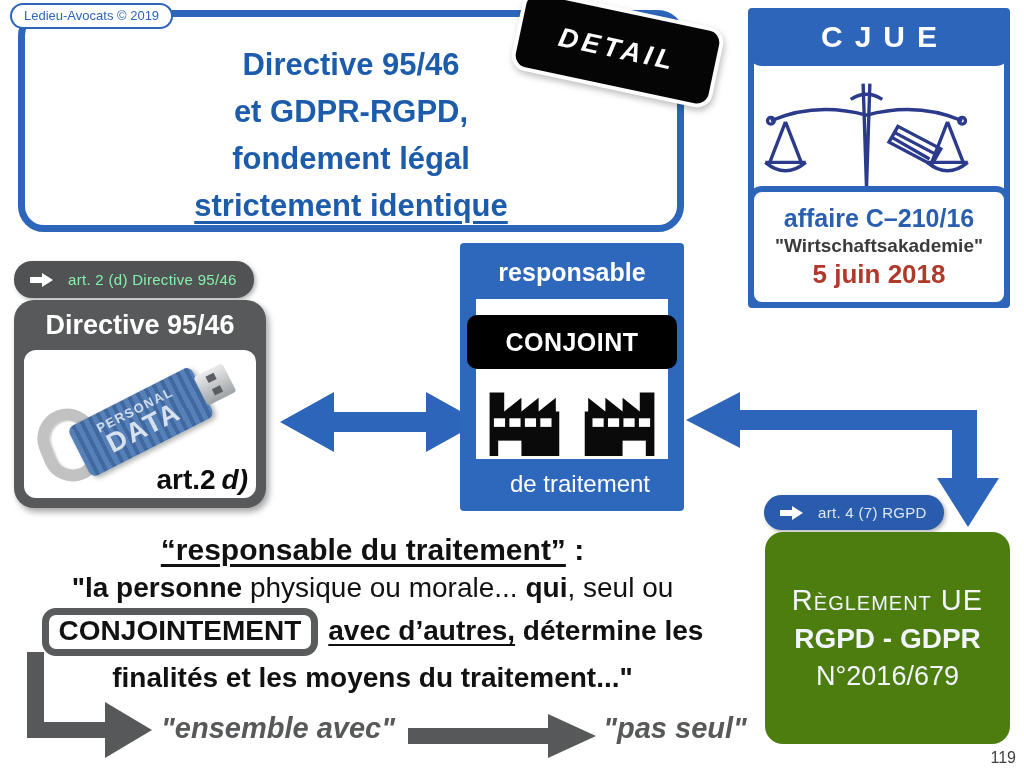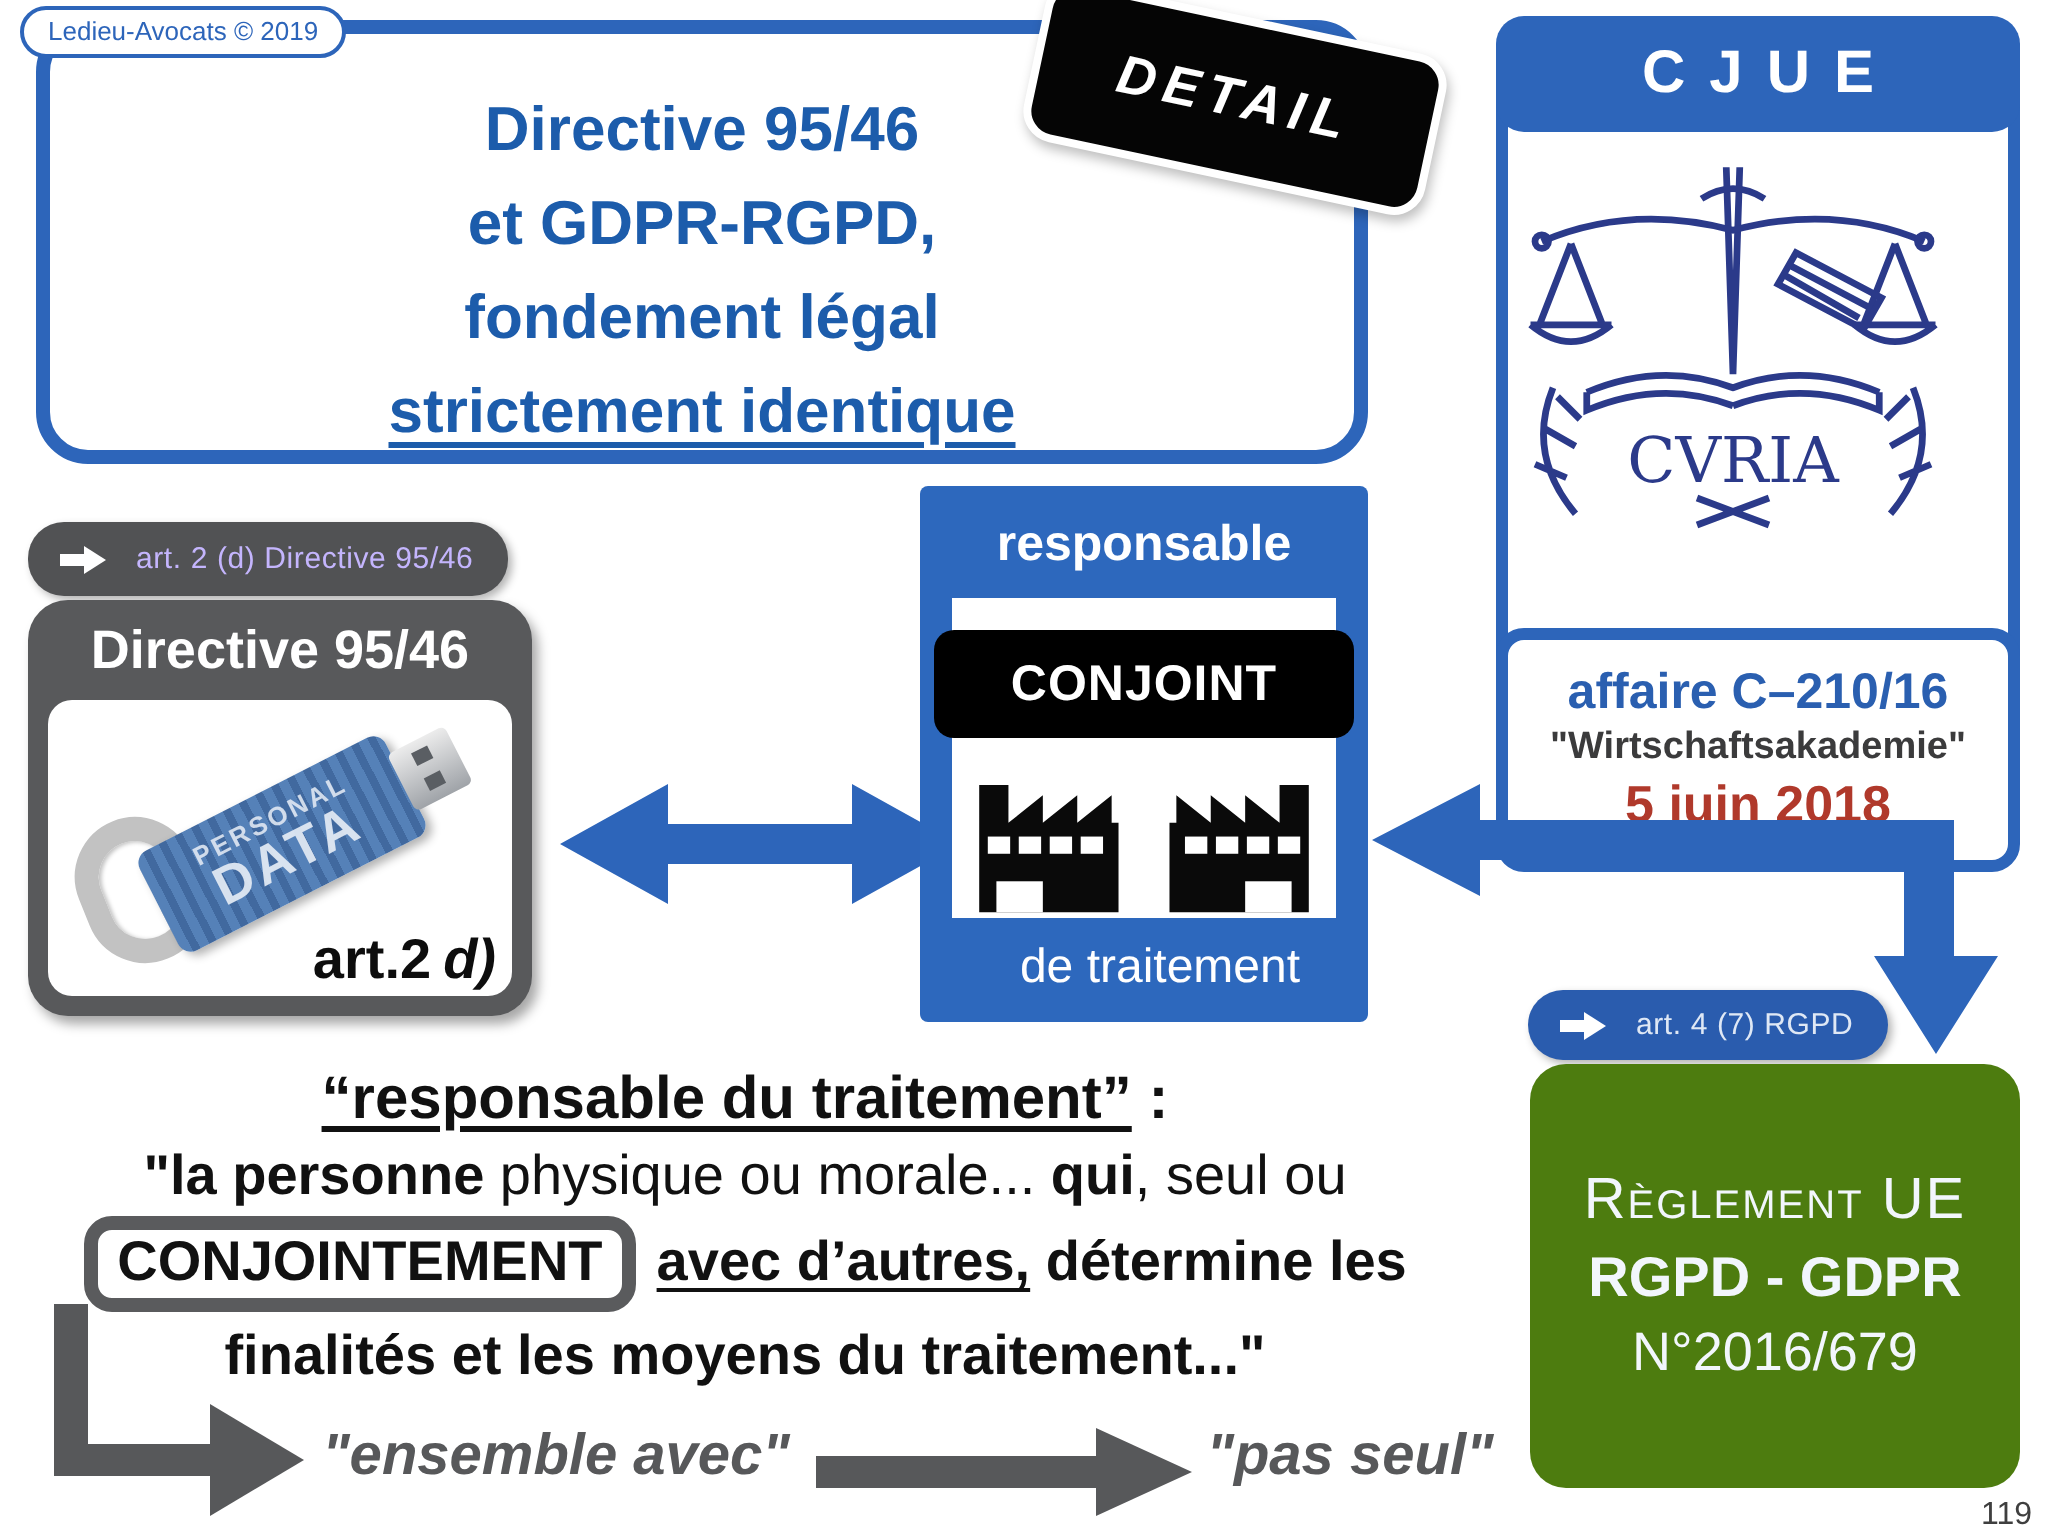--- a/index.html
+++ b/index.html
@@ -17,38 +17,38 @@
     background:#fff; border:2px solid #2d65ba; border-radius:13px; color:#2d65ba;
     font-size:13px; z-index:5; white-space:nowrap; }
 
   .detail-badge { position:absolute; left:515px; top:8px; width:205px; height:82px;
     background:#050505; border:4px solid #fff; border-radius:16px; transform:rotate(12deg);
     display:flex; align-items:center; justify-content:center; color:#fff;
     font-size:27px; font-weight:700; font-style:italic; letter-spacing:4px; z-index:6;
     box-shadow:2px 3px 6px rgba(0,0,0,.25); }
 
   
-  .cjue-panel { position:absolute; left:748px; top:8px; width:262px; height:428px;
-    border:6px solid #2d65ba; border-radius:18px; background:#fff; }
+  .cjue-panel { position:absolute; left:748px; top:8px; width:262px; height:300px;
+    border:6px solid #2d65ba; border-radius:4px; background:#fff; }
   .cjue-header { position:absolute; left:-6px; right:-6px; top:-6px; height:58px;
     background:#2d65ba; border-radius:14px; display:flex; align-items:center; justify-content:center;
     color:#fff; font-size:30px; font-weight:700; letter-spacing:12px; padding-left:12px; }
   .cjue-logo { position:absolute; left:0; right:0; top:56px; display:flex; justify-content:flex-start; }
   .affaire-box { position:absolute; left:-6px; right:-6px; bottom:-6px; height:122px;
     background:#fff; border:6px solid #2d65ba; border-radius:14px;
     display:flex; flex-direction:column; align-items:center; justify-content:center; gap:2px; }
   .affaire-case { color:#2a5fb0; font-size:25px; font-weight:700; }
   .affaire-name { color:#3b3b3c; font-size:19px; font-weight:700; }
   .affaire-date { color:#b0392b; font-size:26px; font-weight:800; }
 
   
   .ref-pill { position:absolute; display:flex; align-items:center; gap:14px;
     border-radius:18px; padding-left:16px; font-size:15px; letter-spacing:.3px;
     box-shadow:2px 2px 4px rgba(0,0,0,.3); }
-  .ref-pill-gray { left:14px; top:261px; width:240px; height:37px; background:#515254; color:#c4b5fd; }
+  .ref-pill-gray { left:14px; top:261px; width:240px; height:37px; background:#515254; color:#86efac; }
   .ref-pill-blue { left:764px; top:495px; width:180px; height:35px; background:#2a5cae; color:#dfe8f5; }
 
   .directive-panel { position:absolute; left:14px; top:300px; width:252px; height:208px;
     background:#58595b; border-radius:20px; box-shadow:3px 4px 6px rgba(0,0,0,.35); }
   .directive-title { height:50px; display:flex; align-items:center; justify-content:center;
     color:#fff; font-size:27px; font-weight:700; }
   .directive-inner { position:absolute; left:10px; right:10px; top:50px; bottom:10px;
     background:#fff; border-radius:12px; overflow:hidden; }
 
   

